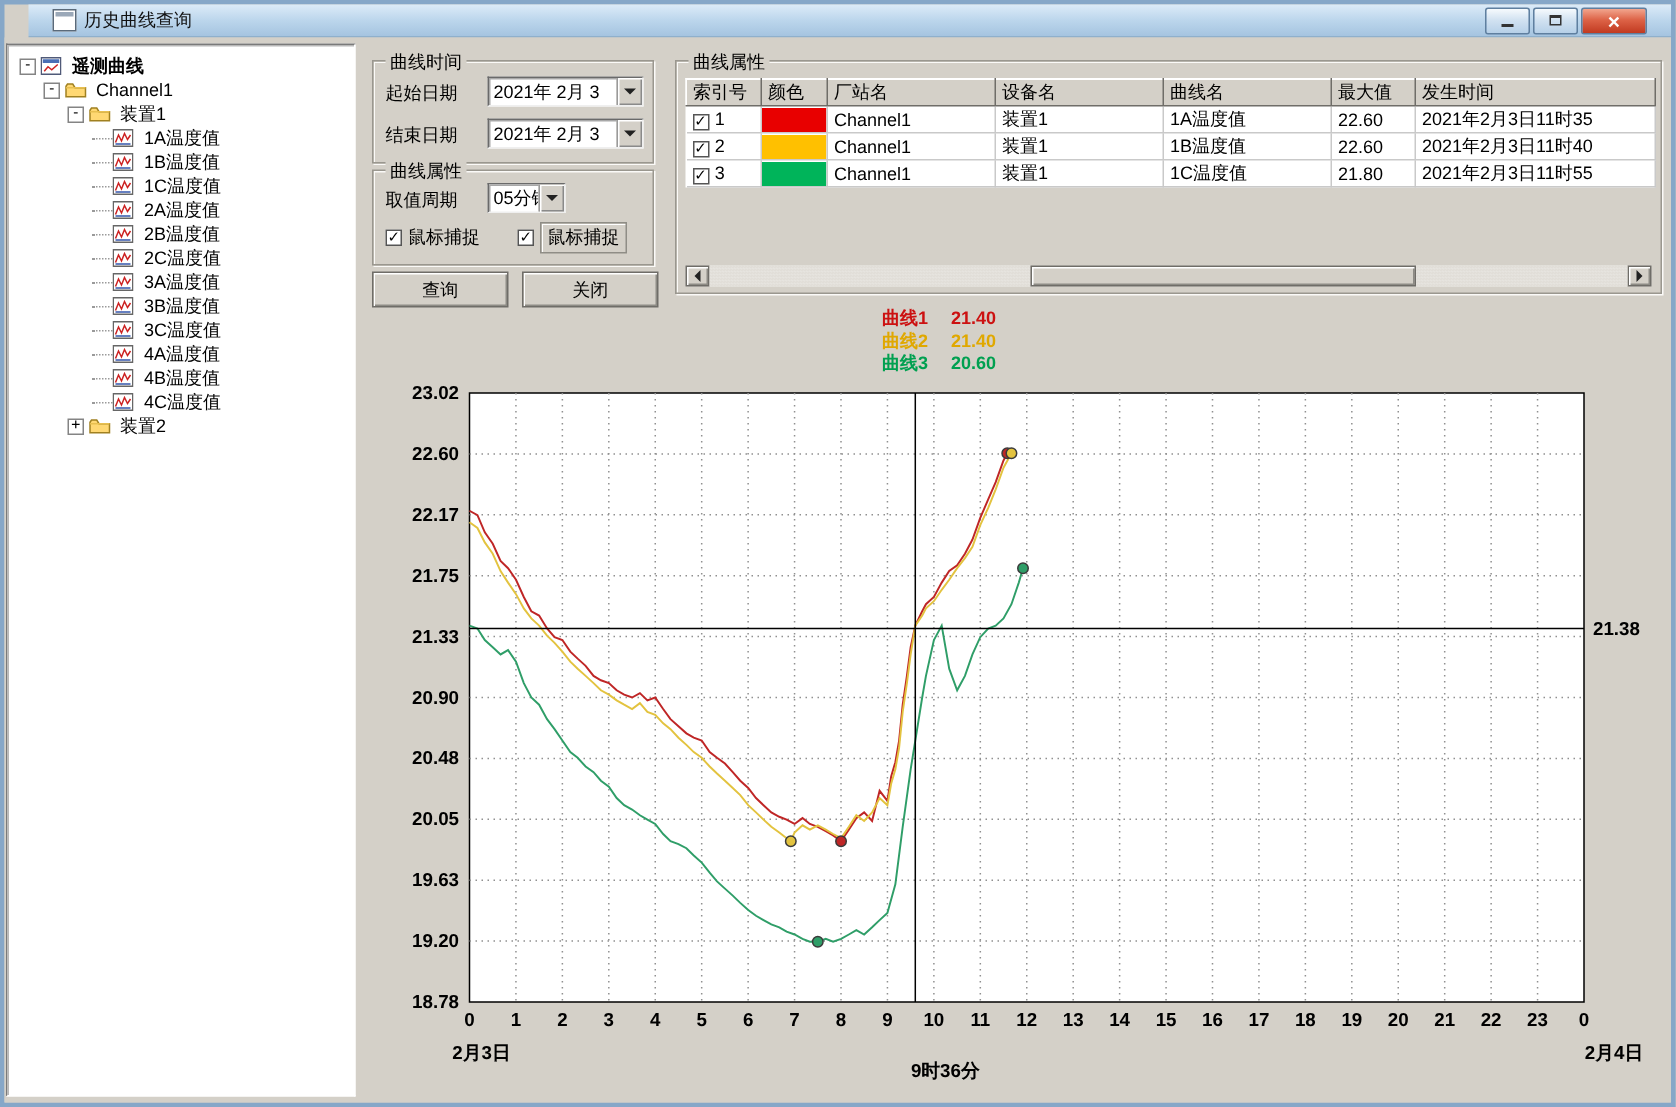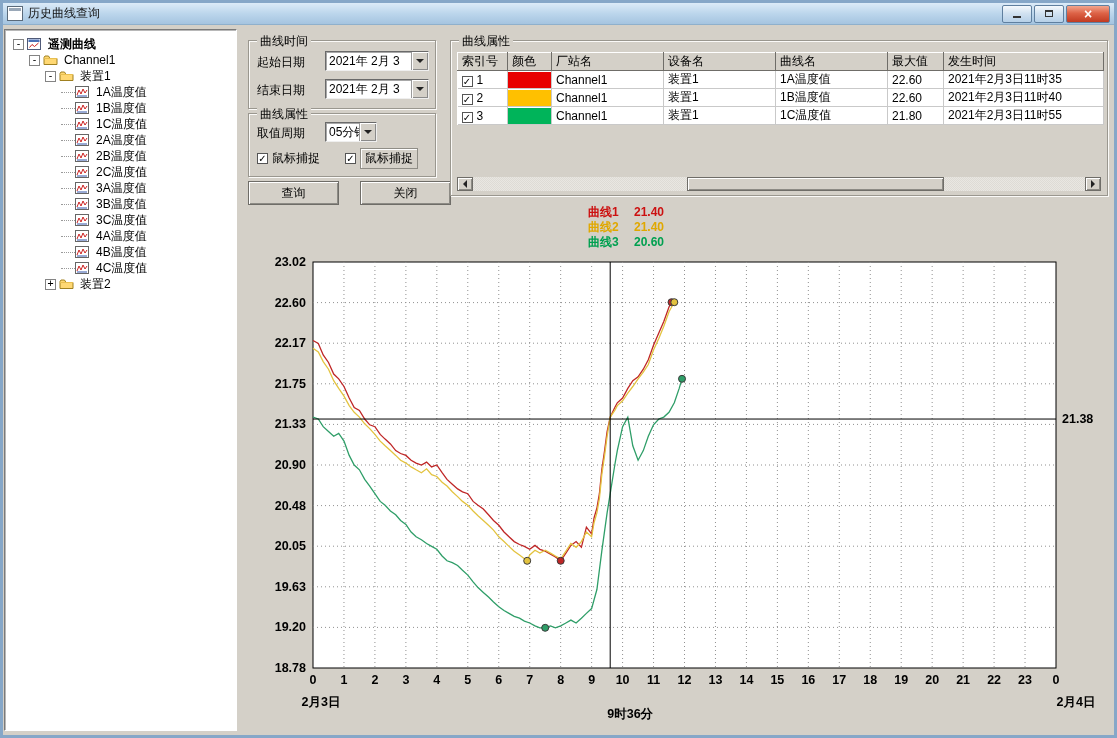--- a/index.html
+++ b/index.html
@@ -1,22 +1,22 @@
 <!DOCTYPE html>
 <html><head>
 <meta charset="utf-8">
 <style>
   html,body{margin:0;padding:0;}
   body{width:1117px;height:738px;overflow:hidden;position:relative;
        font-family:"Liberation Sans",sans-serif;font-size:12px;color:#000;background:#6d8fb0;}
   .window{position:absolute;inset:0;border:3px solid #86a7c8;box-sizing:border-box;background:#d4d0c8;}
   
-  .titlebar{position:absolute;top:0;left:0;right:0;height:22px;
+  .titlebar{position:absolute;top:0;left:16px;right:0;height:22px;
     background:linear-gradient(180deg,#dcebf8,#bcd6ec 50%,#a5c4e0);
-    display:flex;align-items:center;padding:0 4px;box-sizing:border-box;border-bottom:1px solid #8fb0cc;}
+    display:flex;align-items:center;padding:0 16px;box-sizing:border-box;border-bottom:1px solid #8fb0cc;}
   .app-icon{width:14px;height:13px;background:#fff;border:1px solid #5a6a7a;margin-right:5px;position:relative;}
   .app-icon::before{content:"";position:absolute;top:1px;left:1px;right:1px;height:3px;background:#9aa8b8;}
   .title-text{flex:1;font-size:12px;color:#111;}
   .tb-btns{display:flex;gap:2px;align-items:flex-start;}
   .tb-btn{width:28px;height:16px;border:1px solid #5f7f9f;border-radius:2px;
     background:linear-gradient(#f6fafd,#d2e2f1 45%,#b6d0e8);display:flex;align-items:center;justify-content:center;cursor:default;}
   .glyph-min{width:8px;height:2px;background:#333;margin-top:7px;}
   .glyph-max{width:8px;height:7px;border:1px solid #333;box-sizing:border-box;border-top-width:2px;}
   .tb-close{width:42px;background:linear-gradient(#f2a58d,#dd6347 45%,#c13a21);}
   .glyph-close{color:#fff;font-weight:bold;font-size:14px;line-height:14px;}
@@ -328,21 +328,21 @@
         <span class="cbx">✓</span>
         <span>鼠标捕捉</span>
       </div>
       <div class="check-row" style="left:96px;top:34px;">
         <span class="cbx">✓</span>
         <span class="boxed-label">鼠标捕捉</span>
       </div>
     </div>
 
     <div class="push-btn" style="left:245px;top:156px;">查询</div>
-    <div class="push-btn" style="left:357px;top:156px;">关闭</div>
+    <div class="push-btn" style="left:345px;top:156px;">关闭</div>
 
     <div class="group" style="left:447px;top:15px;width:658px;height:156px;">
       <span class="group-title">曲线属性</span>
       <div style="position:absolute;left:6px;top:11px;">
           <table class="ptable">
             <colgroup>
               <col style="width:50px">
               <col style="width:44px">
               <col style="width:112px">
               <col style="width:112px">

